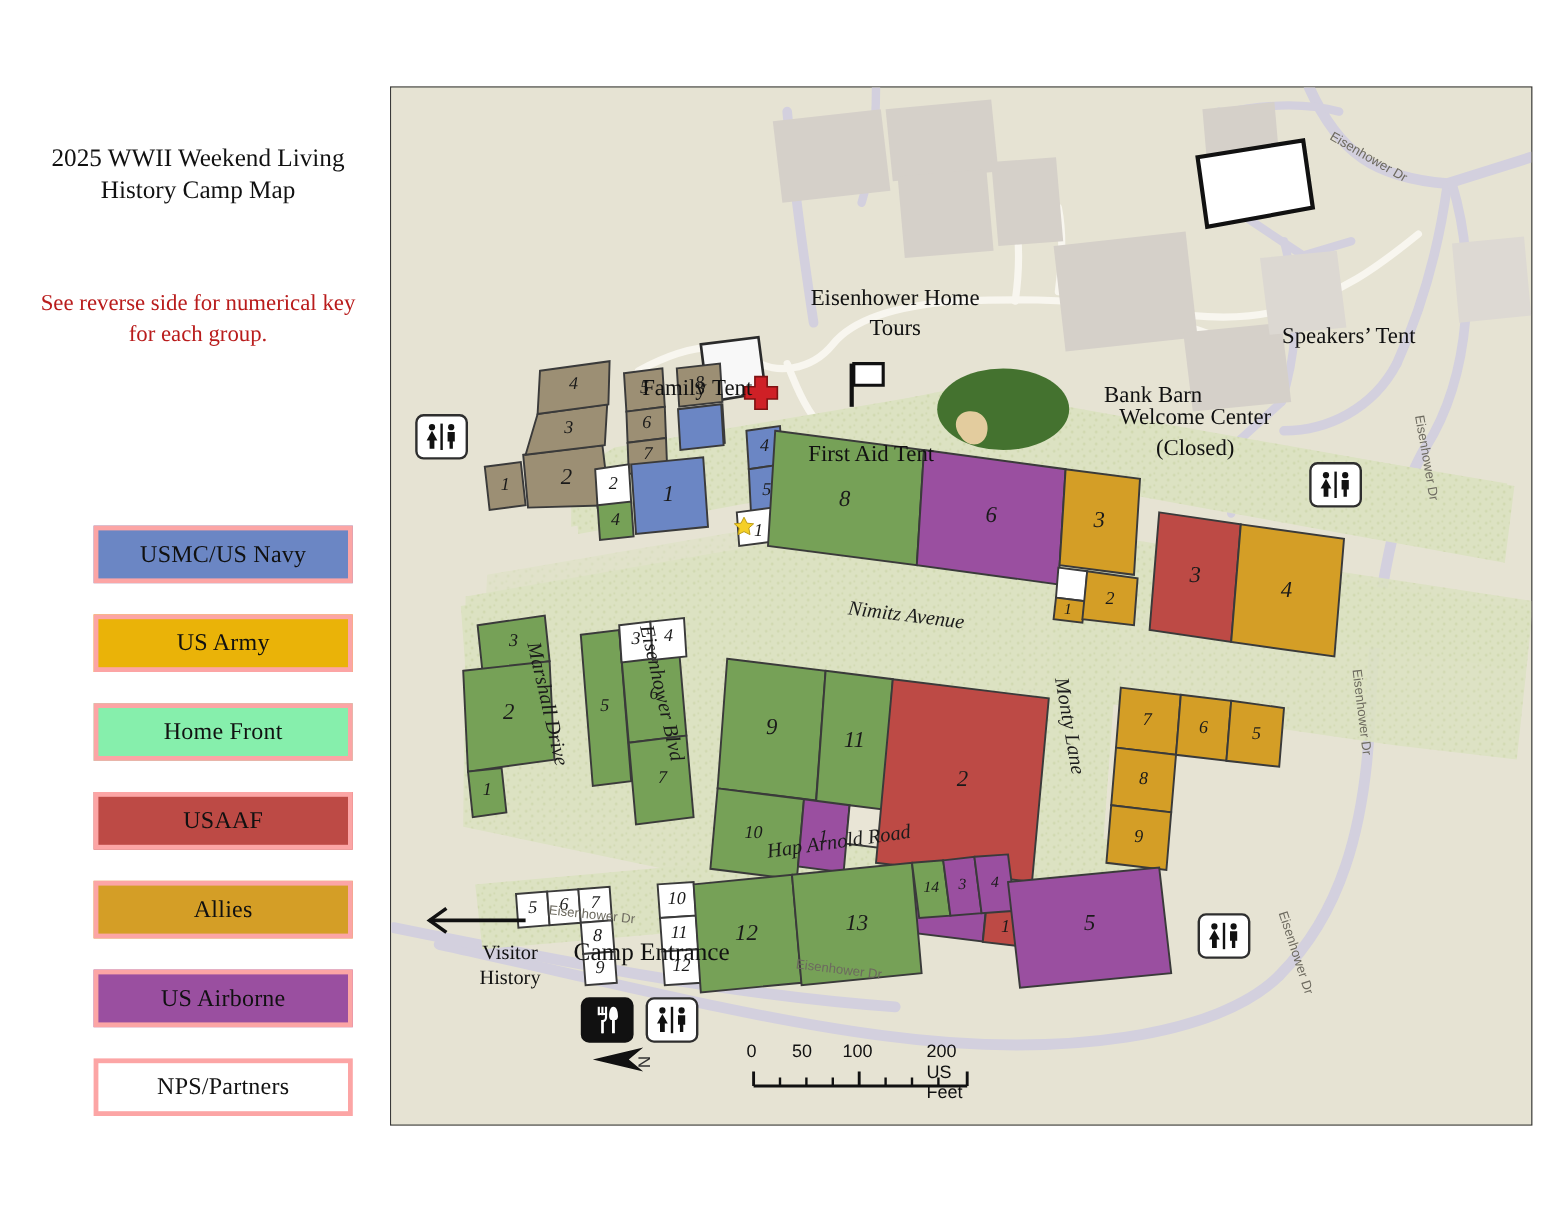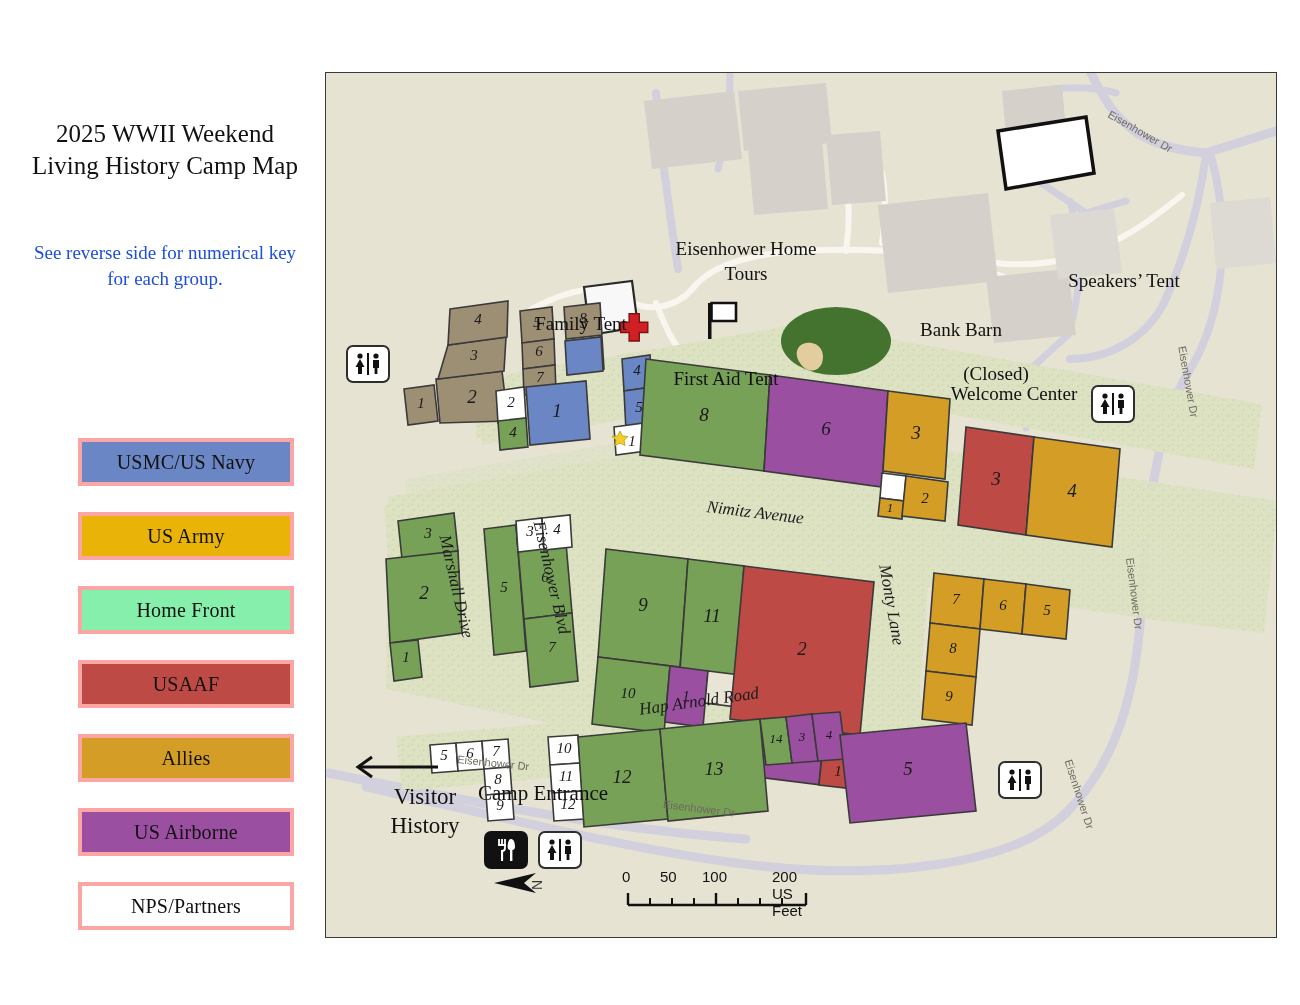--- a/index.html
+++ b/index.html
@@ -3,23 +3,23 @@
 <meta charset="utf-8">
 <style>
   html,body{margin:0;padding:0;background:#ffffff;}
   body{width:1300px;height:1005px;position:relative;overflow:hidden;
        font-family:"Liberation Serif", serif;}
 
   
   #left-panel{position:absolute;left:0;top:0;width:325px;height:1005px;background:#fff;}
 
   #map-title{position:absolute;left:20px;top:118px;width:290px;text-align:center;
-             font-size:25px;line-height:1.28;color:#111;}
+             font-size:21px;line-height:1.28;color:#111;}
   #map-subtitle{position:absolute;left:30px;top:240px;width:270px;text-align:center;
-             font-size:19px;line-height:1.35;color:#1d4ed8;}
+             font-size:19px;line-height:1.35;color:#b91c1c;}
 
   #legend{position:absolute;left:78px;top:438px;width:216px;}
   .legend-item{position:relative;height:48px;margin-bottom:26px;border:4px solid #fca5a5;
                display:flex;align-items:center;justify-content:center;box-sizing:border-box;}
   .legend-label{font-size:20px;color:#111;letter-spacing:.2px;}
 
   
   #map{position:absolute;left:325px;top:72px;width:950px;height:864px;
        background:#e6e3d3;border:1px solid #3a3a3a;overflow:hidden;}
   #map-inner{position:absolute;left:0;top:0;width:950px;height:864px;}
@@ -47,21 +47,21 @@
   .scale-nums{position:absolute;left:0;top:0;width:180px;height:18px;}
   .scale-nums span{position:absolute;font-size:15px;color:#111;
                    font-family:"Liberation Sans", sans-serif;}
 
   #northarrow{position:absolute;left:160px;top:792px;}
   #northarrow .nlet{position:absolute;left:46px;top:12px;font-size:14px;color:#333;
                     font-family:"Liberation Sans", sans-serif;
                     transform:rotate(-90deg);}
 
   #vp-label{position:absolute;left:44px;top:710px;width:110px;text-align:center;
-            font-size:23px;line-height:1.25;color:#111;}
+            font-size:17px;line-height:1.25;color:#111;}
   #camp-entrance{position:absolute;left:152px;top:708px;font-size:21px;color:#111;}
 </style>
 </head>
 <body>
 
 <div id="left-panel">
 
   <div id="map-title">2025 WWII Weekend Living History Camp Map</div>
   <div id="map-subtitle">See reverse side for numerical key for each group.</div>
 
@@ -360,21 +360,21 @@
 <div class="mlabel c" style="left:420px;top:190px;">Tours</div>
 
 <div class="mlabel c" style="left:255px;top:240px;">Family Tent</div>
 
 <div class="mlabel c" style="left:400px;top:295px;">First Aid Tent</div>
 
 <div class="mlabel c" style="left:635px;top:246px;text-align:right;">Bank Barn</div>
 
 <div class="mlabel c" style="left:798px;top:197px;">Speakers’ Tent</div>
 
-<div class="mlabel c" style="left:688px;top:264px;margin-top:46px;">Welcome Center</div>
+<div class="mlabel c" style="left:670px;top:264px;">Welcome Center</div>
 <div class="mlabel c" style="left:670px;top:290px;">(Closed)</div>
 
 <div class="street" style="left:382px;top:424px;transform:rotate(7deg);">Nimitz Avenue</div>
 <div class="street" style="left:128px;top:460px;transform:rotate(77deg);">Marshall Drive</div>
 <div class="street" style="left:222px;top:446px;transform:rotate(77deg);">Eisenhower Blvd</div>
 <div class="street" style="left:312px;top:627px;transform:rotate(-8deg);">Hap Arnold Road</div>
 <div class="street" style="left:568px;top:490px;transform:rotate(80deg);">Monty Lane</div>
 
 <div class="rdlabel" style="left:786px;top:35px;transform:rotate(30deg);">Eisenhower Dr</div>
 <div class="rdlabel" style="left:862px;top:272px;transform:rotate(80deg);">Eisenhower Dr</div>

